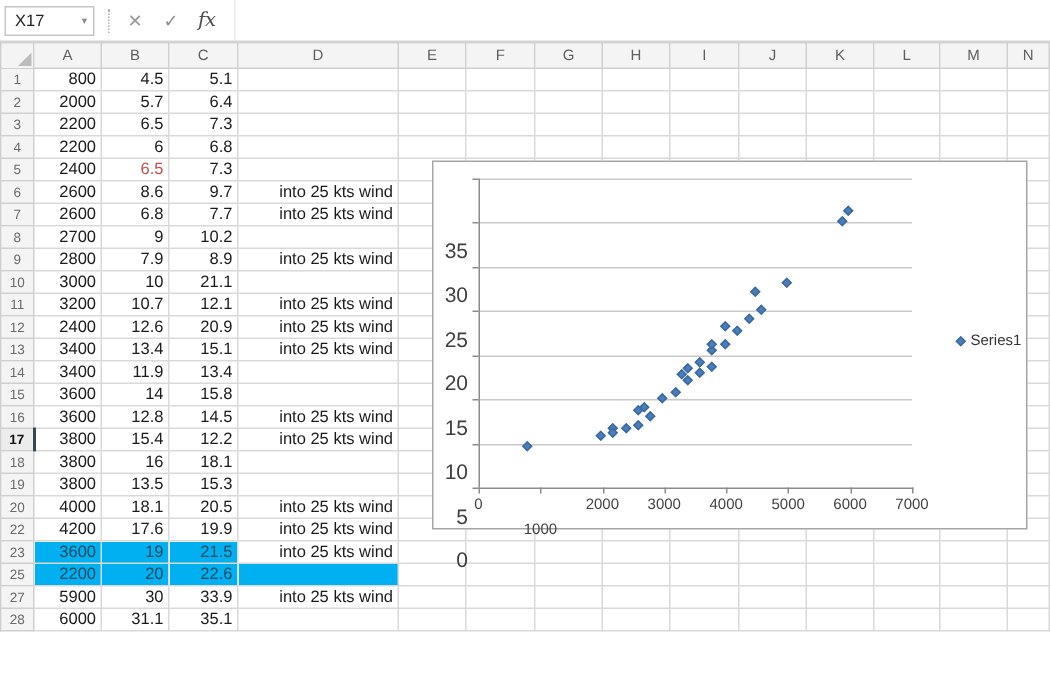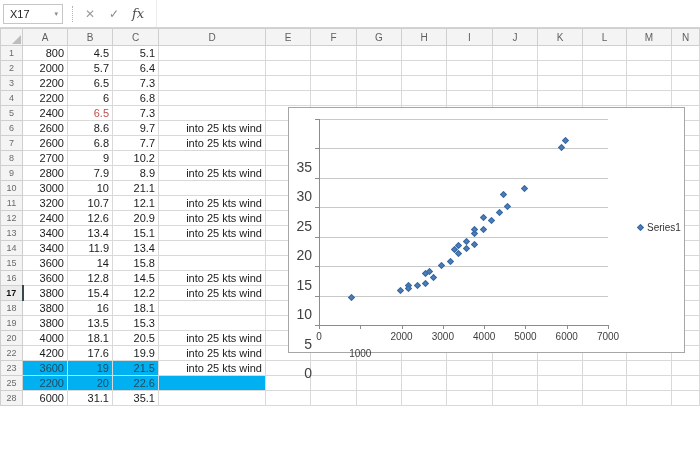--- a/index.html
+++ b/index.html
@@ -486,20 +486,37 @@
         <td></td>
         <td></td>
         <td></td>
       </tr>
       <tr>
         <th class="rowhdr">25</th>
         <td class="hl">2200</td>
         <td class="hl">20</td>
         <td class="hl">22.6</td>
         <td class="hl"></td>
+        <td></td>
+        <td></td>
+        <td></td>
+        <td></td>
+        <td></td>
+        <td></td>
+        <td></td>
+        <td></td>
+        <td></td>
+        <td></td>
+      </tr>
+      <tr>
+        <th class="rowhdr">27</th>
+        <td>5900</td>
+        <td>30</td>
+        <td>33.9</td>
+        <td>into 25 kts wind</td>
         <td></td>
         <td></td>
         <td></td>
         <td></td>
         <td></td>
         <td></td>
         <td></td>
         <td></td>
         <td></td>
         <td></td>

